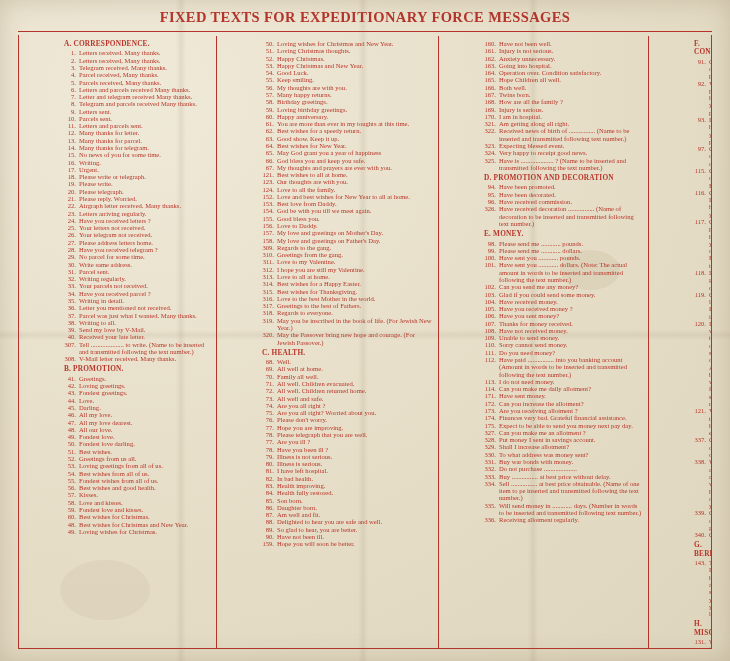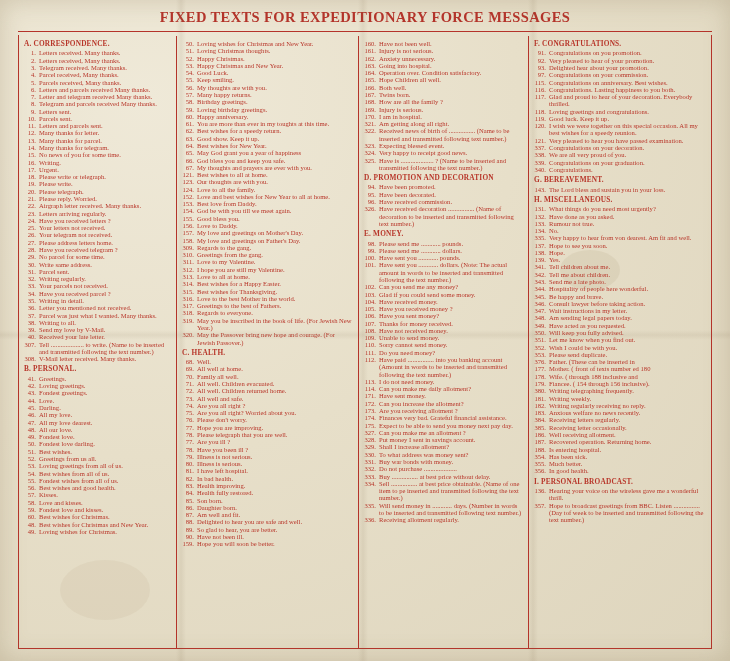--- a/index.html
+++ b/index.html
@@ -48,20 +48,21 @@
     position:absolute;left:19px;top:36px;right:19px;bottom:13px;
     display:flex;
     box-sizing:border-box;
   }
   .col{
     flex:1 1 0;
     padding:4px 4px 2px 5px;
     box-sizing:border-box;
     border-right:1.1px solid #b5332a;
     overflow:hidden;
+    margin-left:40px;
   }
   .col:last-child{border-right:none;}
   .col.c1{flex:0 0 158px;}
   .col.c2{flex:0 0 182px;}
   .col.c3{flex:0 0 170px;}
   .col.c4{flex:1 1 auto;}
 
   .sect{
     font-size:7.3px;
     font-weight:bold;
@@ -266,21 +267,21 @@
           </li>
           <li>
             <span class="num">307.</span>
             <span class="txt">Tell .................... to write. (Name to be inserted and transmitted following the text number.)</span>
           </li>
           <li>
             <span class="num">308.</span>
             <span class="txt">V-Mail letter received. Many thanks.</span>
           </li>
         </ul>
-        <div class="sect">B. PERSONAL.</div>
+        <div class="sect">B. PROMOTION.</div>
         <ul class="items">
           <li>
             <span class="num">41.</span>
             <span class="txt">Greetings.</span>
           </li>
           <li>
             <span class="num">42.</span>
             <span class="txt">Loving greetings.</span>
           </li>
           <li>

